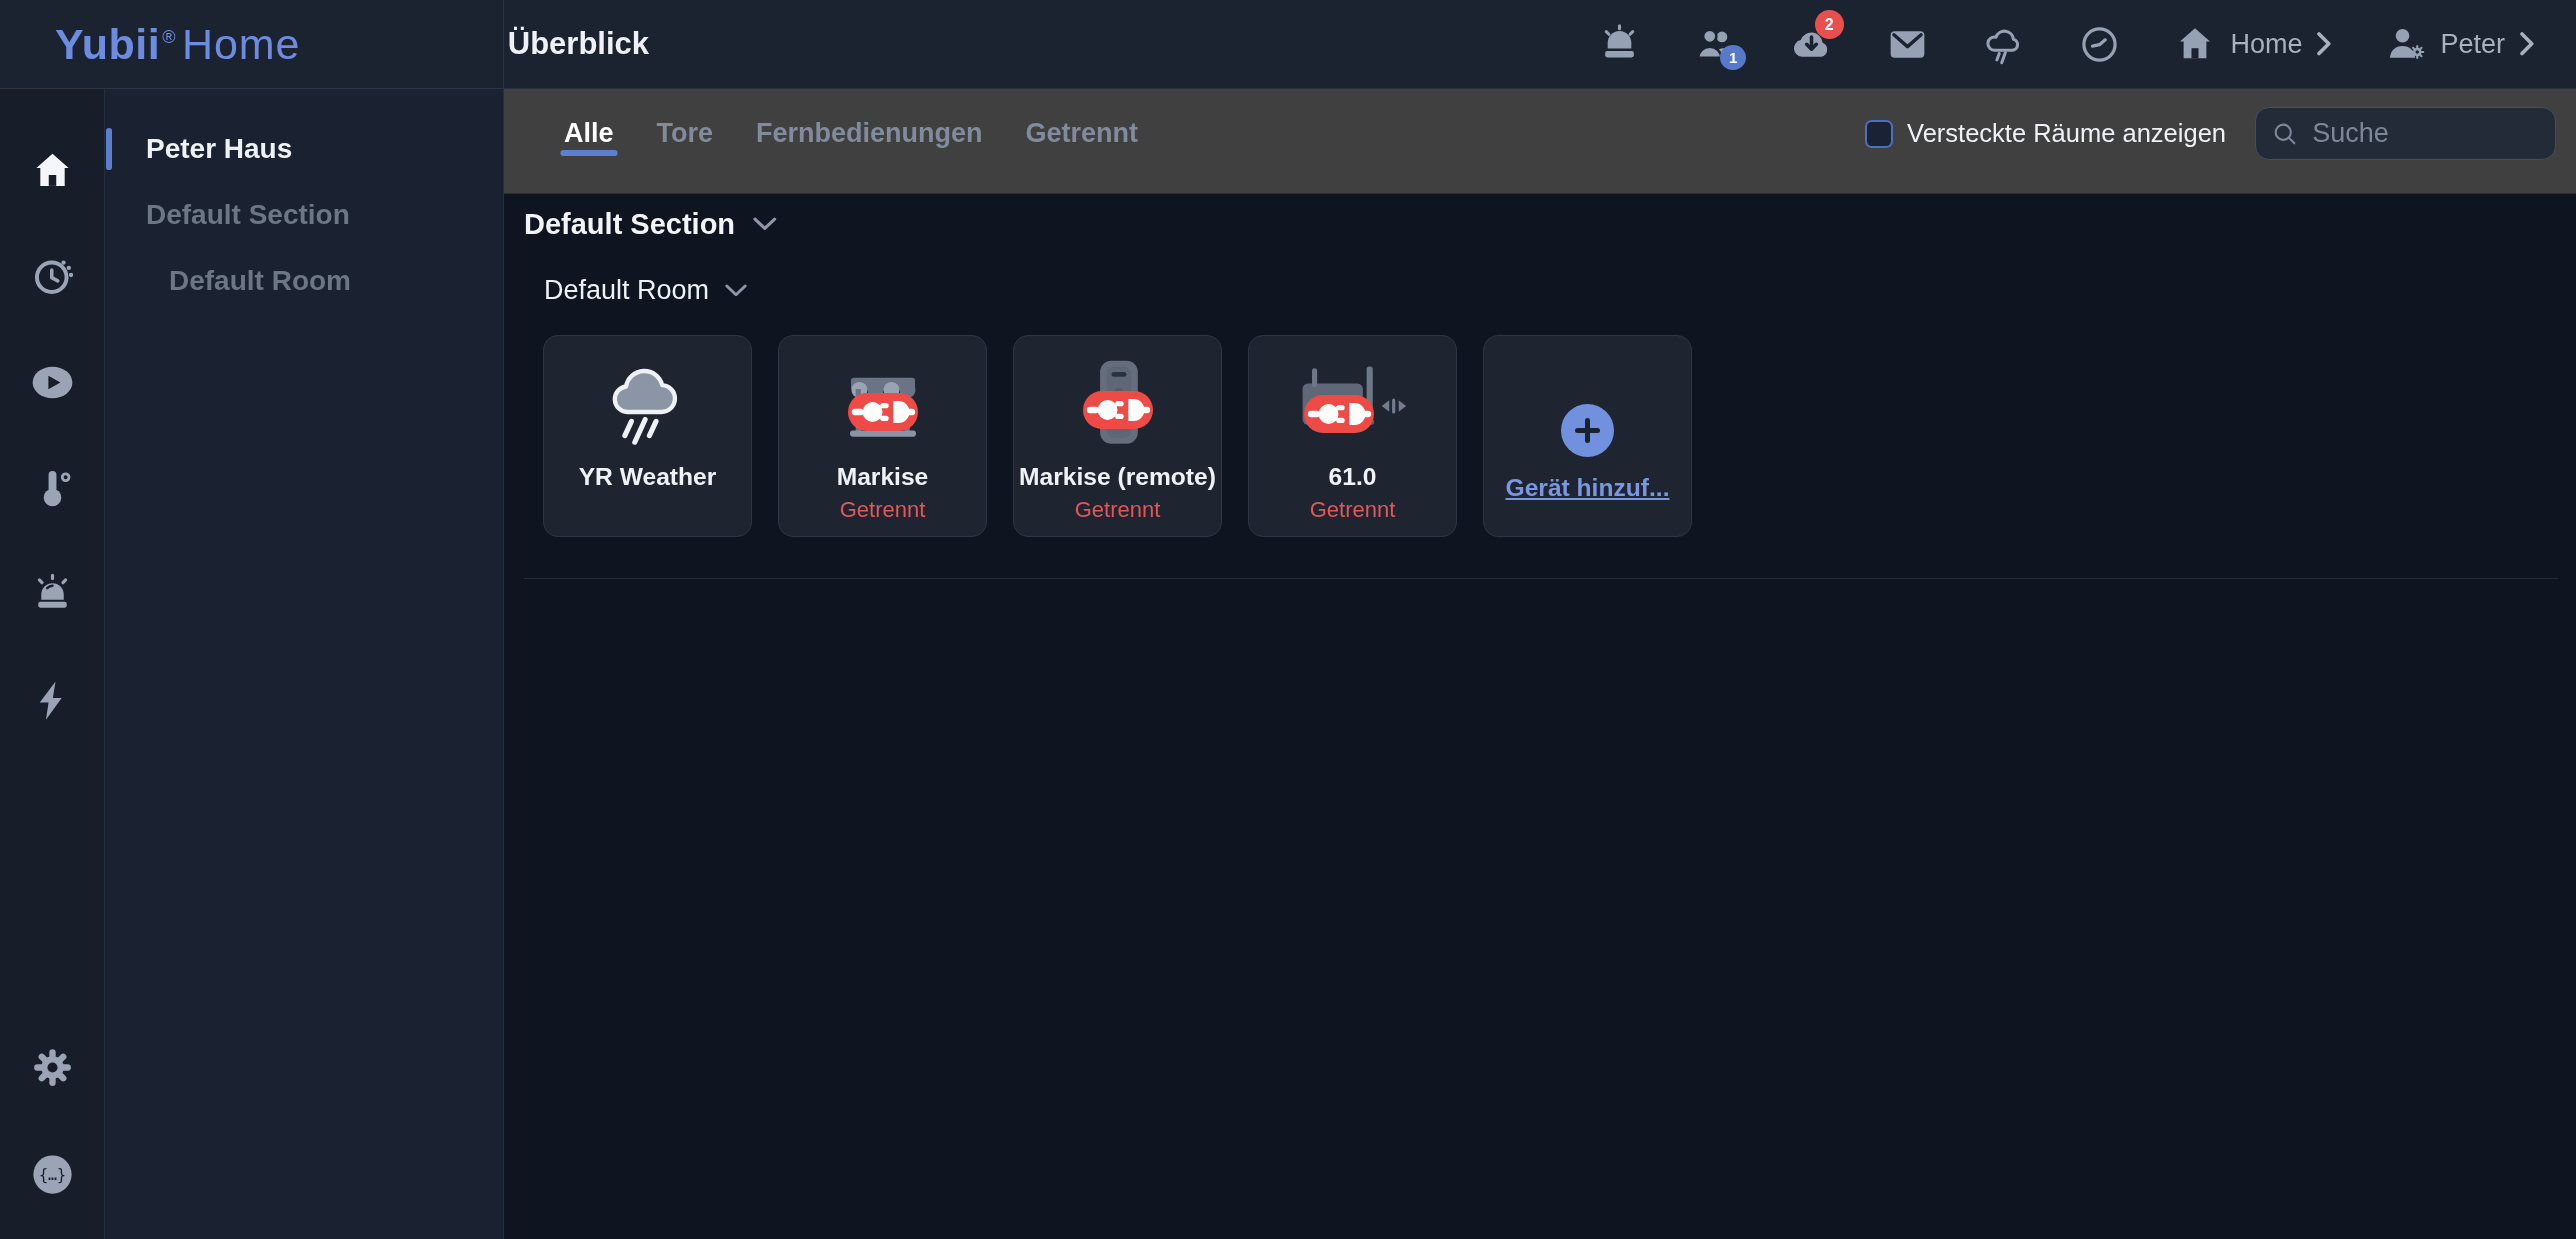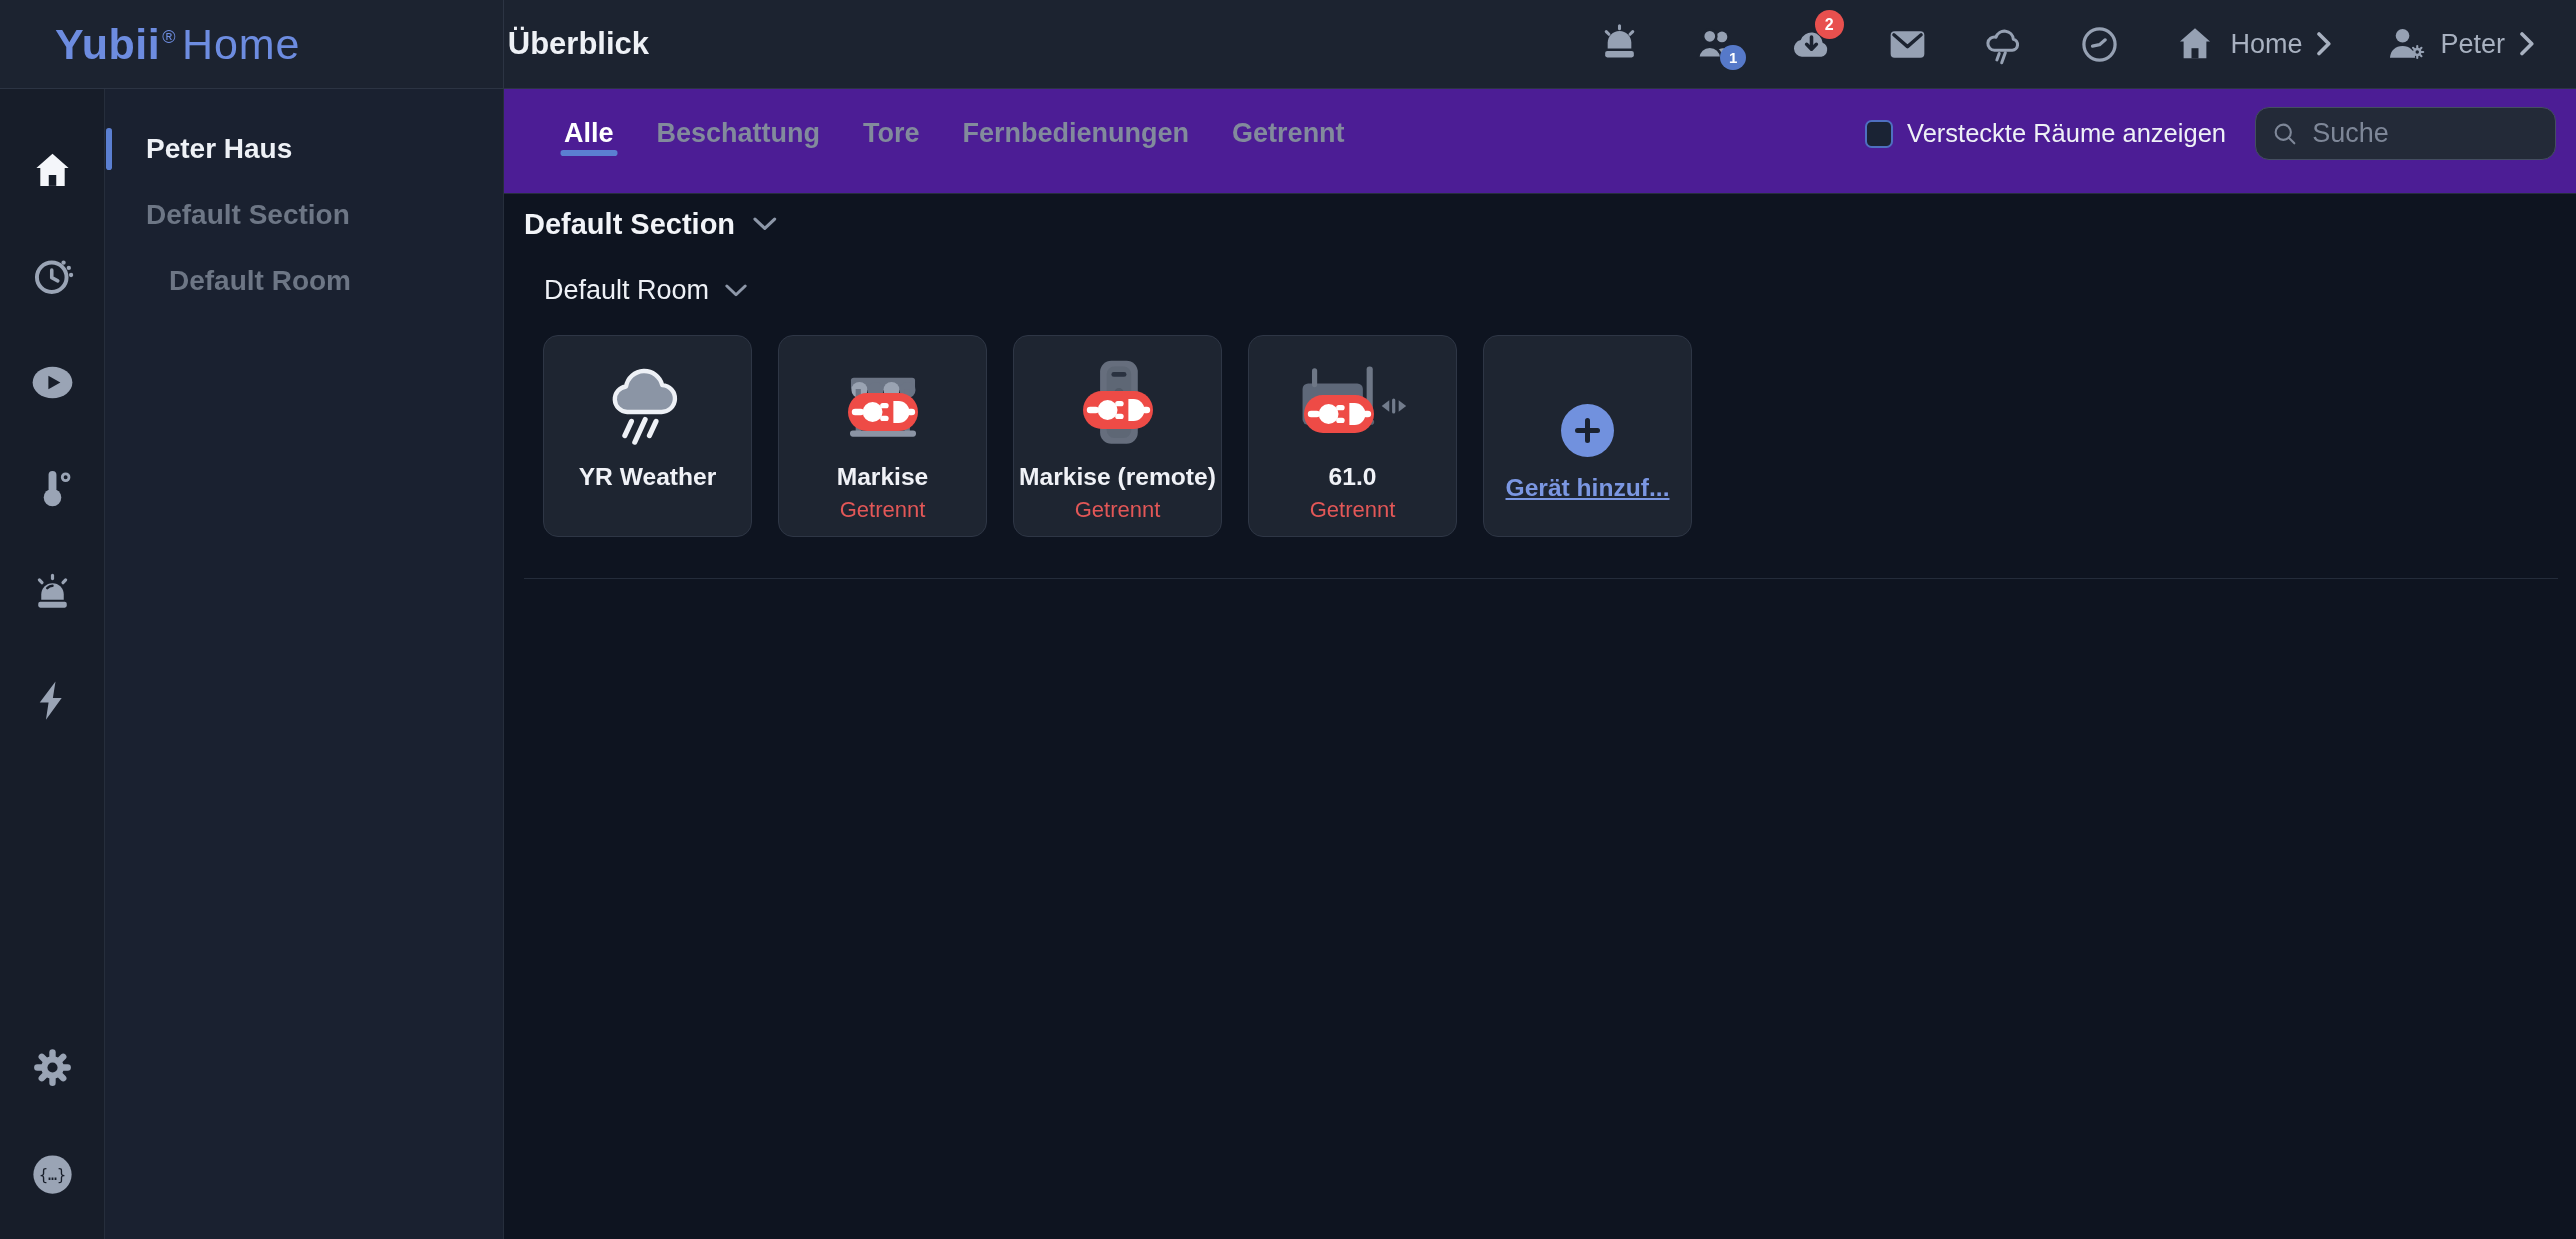--- a/index.html
+++ b/index.html
@@ -35,21 +35,21 @@
            border-right:0.9px solid #262e3c;box-sizing:border-box;padding-top:26.5px;}
   .snav-item{position:relative;height:66px;display:flex;align-items:center;padding-left:41px;
              font-size:28px;font-weight:700;color:#eef1f6;}
   .snav-item.muted{color:#6d7685;}
   .snav-item.indent{padding-left:64px;}
   .snav-item.active::before{content:"";position:absolute;left:0.9px;top:12.3px;width:5.7px;height:42px;
              border-radius:2.8px;background:#5b7fd1;}
 
   
   .main{position:absolute;left:504px;top:89px;right:0;bottom:0;}
-  .tabbar{height:105px;box-sizing:border-box;border-bottom:0.9px solid #262e3c;background:#4c1d95;
+  .tabbar{height:105px;box-sizing:border-box;border-bottom:0.9px solid #262e3c;background:#404040;
           display:flex;padding:0 20px 15px 60px;}
   .tabs{display:flex;align-items:center;gap:43px;height:100%;}
   .tab{position:relative;height:100%;display:flex;align-items:center;font-size:27px;font-weight:700;color:#828b9c;cursor:default;white-space:nowrap;}
   .tab.active{color:#ffffff;}
   .tab.active::after{content:"";position:absolute;left:50%;transform:translateX(-50%);bottom:22px;
           width:57px;height:5.7px;border-radius:2.8px;background:#5b7fd1;}
   .tab-right{margin-left:auto;display:flex;align-items:center;}
   .hidden-rooms{display:flex;align-items:center;gap:14px;}
   .checkbox{width:28px;height:28px;border:2.8px solid #4e6fc0;border-radius:6.6px;background:#1a2334;box-sizing:border-box;flex:0 0 auto;}
   .hidden-rooms-label{font-size:25.5px;color:#eef1f6;white-space:nowrap;}
@@ -276,21 +276,20 @@
     <div class="snav-item muted indent">
         <span>Default Room</span>
       </div>
   </aside>
 
   <main class="main">
 
     <div class="tabbar">
       <div class="tabs">
         <div class="tab active">Alle</div>
-        <div class="tab">Beschattung</div>
         <div class="tab">Tore</div>
         <div class="tab">Fernbedienungen</div>
         <div class="tab">Getrennt</div>
       </div>
       <div class="tab-right">
         <div class="hidden-rooms">
           <span class="checkbox"></span>
           <span class="hidden-rooms-label">Versteckte Räume anzeigen</span>
         </div>
         <div class="search">

